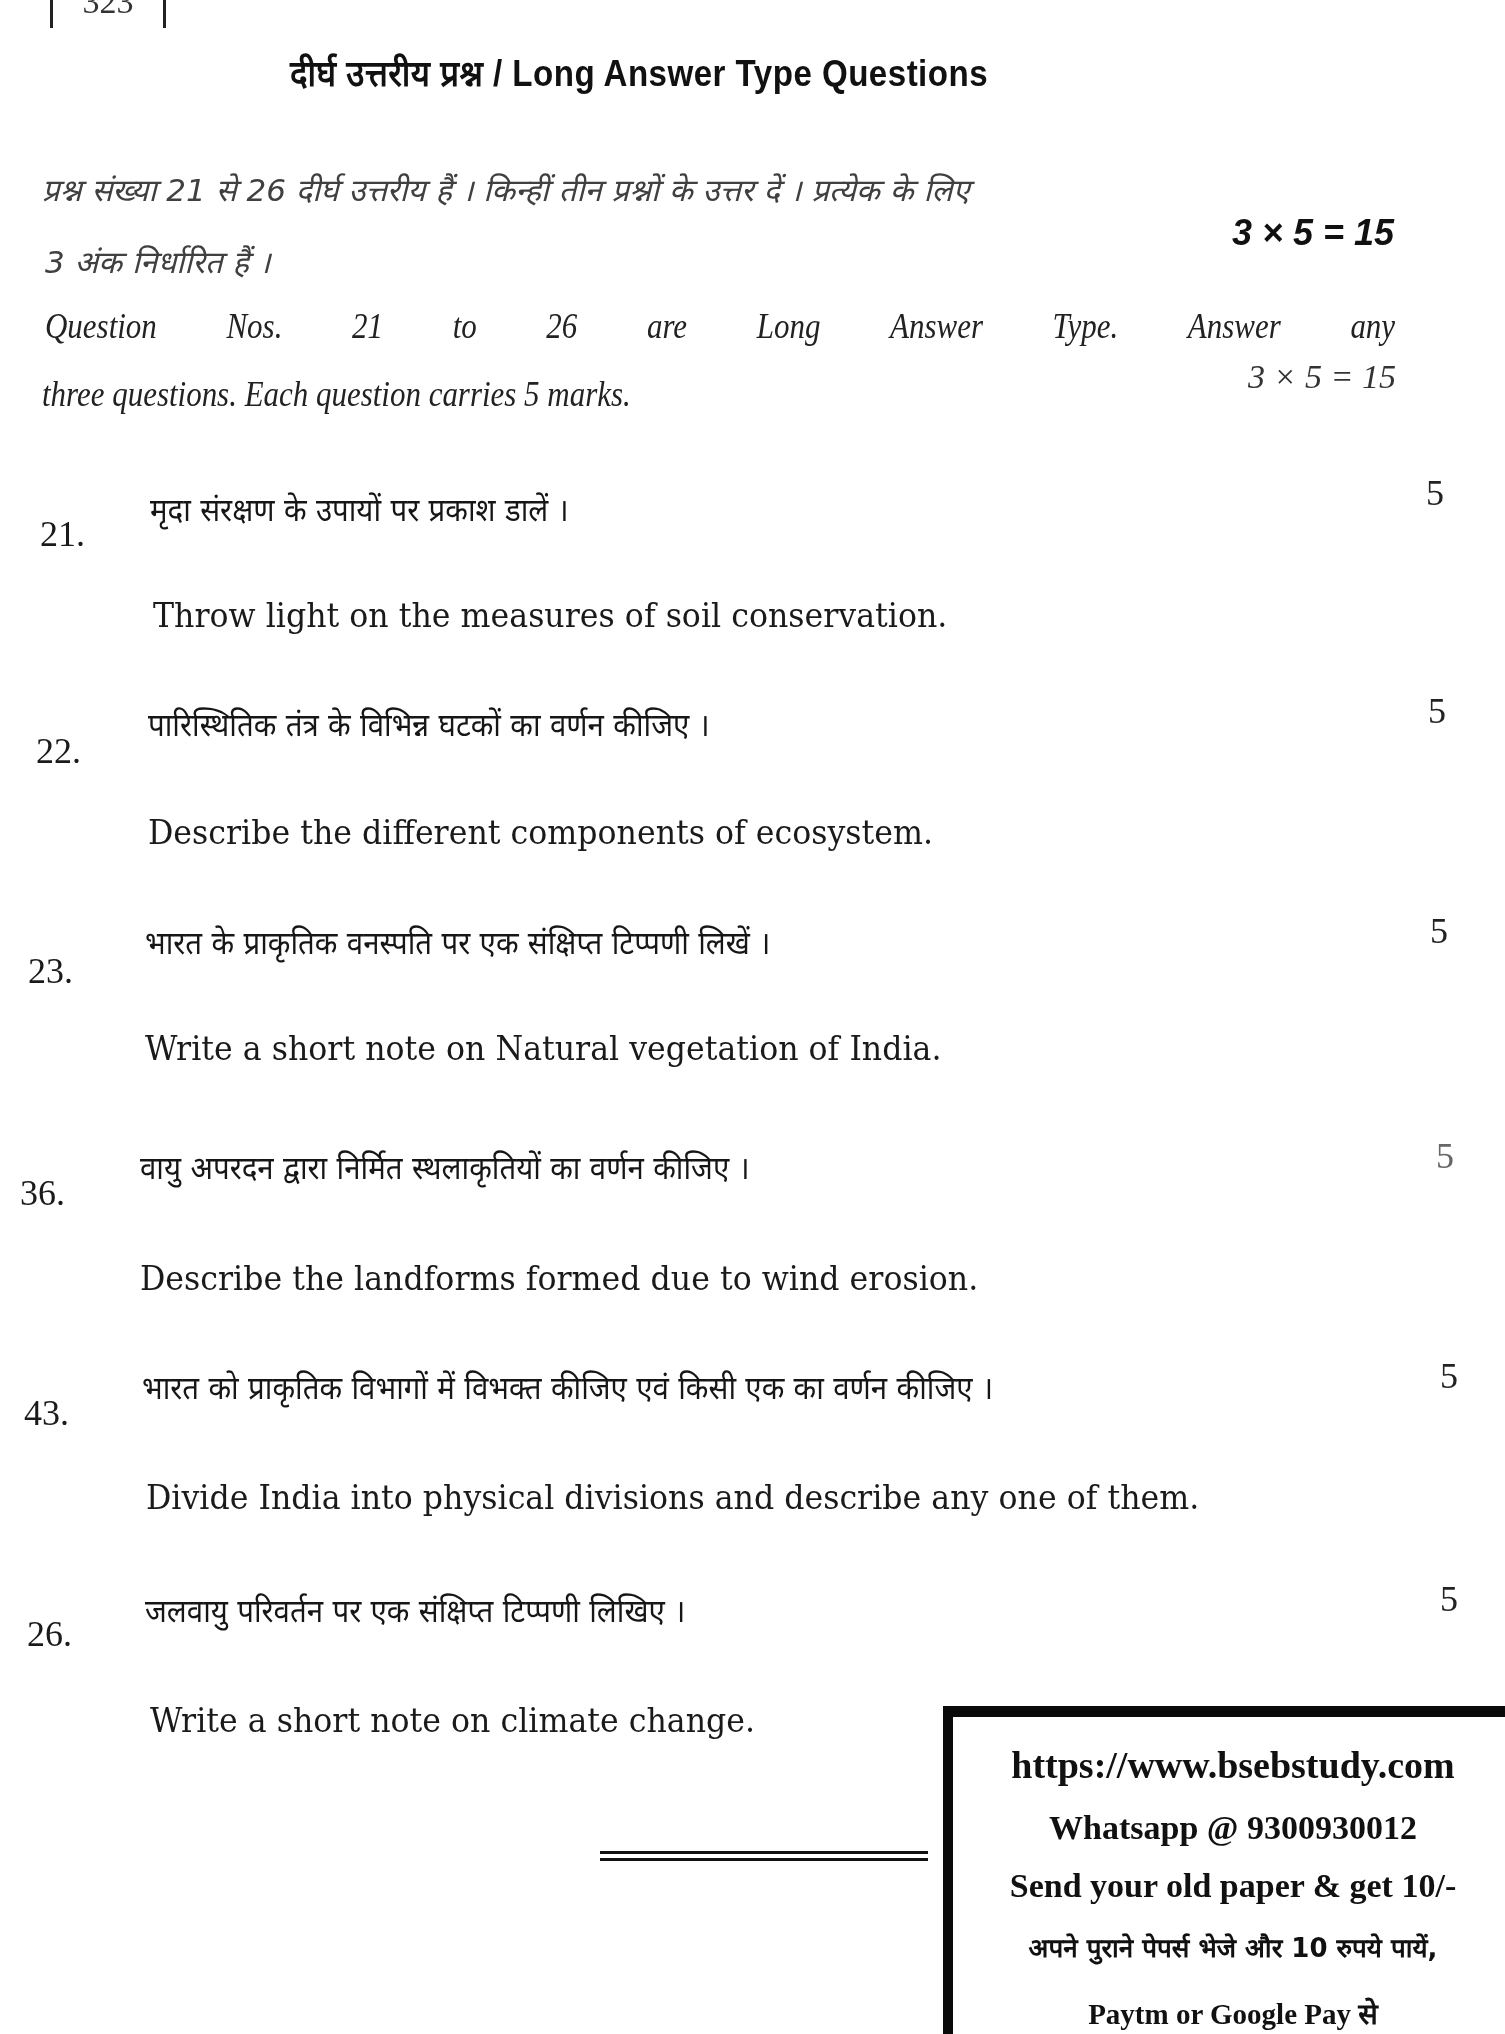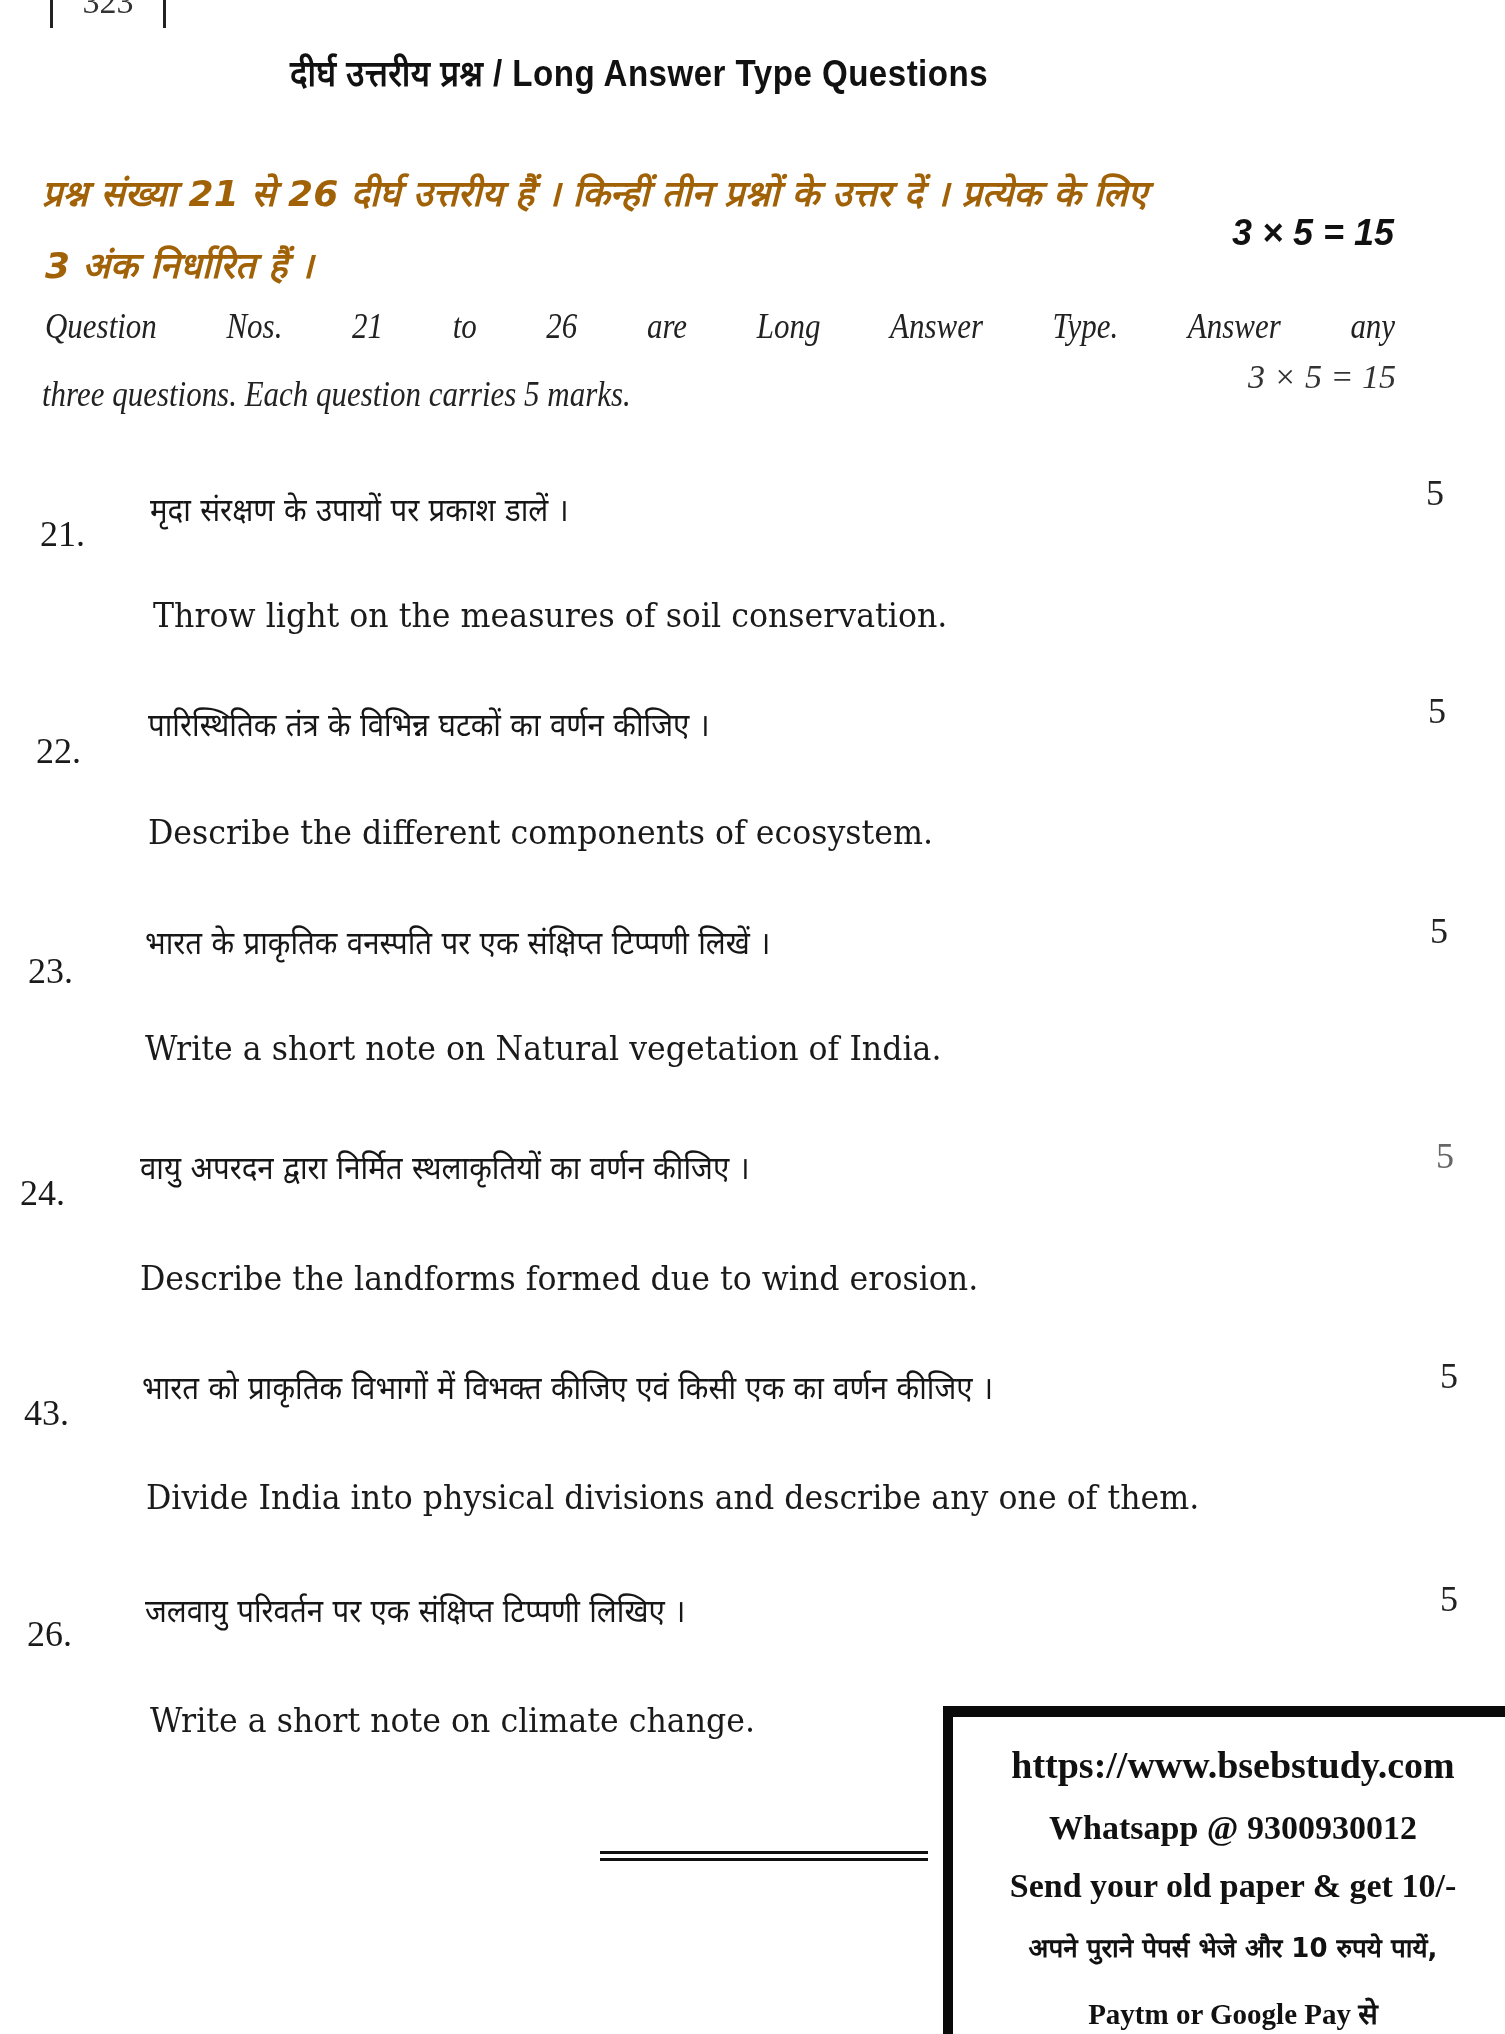--- a/index.html
+++ b/index.html
@@ -14,22 +14,22 @@
     border-left: 3px solid #222; border-right: 3px solid #222;
     font-family: "Liberation Serif", serif; font-size: 34px; line-height: 40px;
     text-align: center; color: #333;
   }
   .section-title {
     left: 290px; top: 48px; font-family: "Liberation Sans", sans-serif;
     font-weight: bold; font-size: 36px; letter-spacing: 0.5px; color: #111;
     transform: scaleX(0.92); transform-origin: left center;
   }
   .instr-hi {
-    font-family: "DejaVu Sans", sans-serif; font-weight: bold; font-style: italic;
-    font-size: 36px; color: #a16207;
+    font-family: "DejaVu Sans", sans-serif; font-weight: normal; font-style: italic;
+    font-size: 31px; color: #404040;
   }
   .marks-bold {
     font-family: "Liberation Sans", sans-serif; font-weight: bold; font-style: italic;
     font-size: 36px; color: #111;
   }
   .instr-en {
     font-family: "Liberation Serif", serif; font-style: italic; font-size: 36px;
     color: #222; transform: scaleX(0.86); transform-origin: left center;
   }
   .instr-en-justify {
@@ -116,21 +116,21 @@
 </div>
 
 <div>
   <div class="abs q-num" style="left:28px; top:930px;text-align:right;">23.</div>
   <div class="abs q-hi" style="left:145px; top:920px;">भारत के प्राकृतिक वनस्पति पर एक संक्षिप्त टिप्पणी लिखें ।</div>
   <div class="abs q-mark" style="left:1430px; top:910px;">5</div>
   <div class="abs q-en" style="left:145px; top:1028px;">Write a short note on Natural vegetation of India.</div>
 </div>
 
 <div>
-  <div class="abs q-num" style="left:20px; top:1152px;">24.</div>
+  <div class="abs q-num" style="left:20px; top:1152px;">36.</div>
   <div class="abs q-hi" style="left:140px; top:1145px;">वायु अपरदन द्वारा निर्मित स्थलाकृतियों का वर्णन कीजिए ।</div>
   <div class="abs q-mark" style="left:1436px; top:1135px; color:#666;">5</div>
   <div class="abs q-en" style="left:140px; top:1258px;">Describe the landforms formed due to wind erosion.</div>
 </div>
 
 <div>
   <div class="abs q-num" style="left:24px; top:1372px;">43.</div>
   <div class="abs q-hi" style="left:142px; top:1365px;">भारत को प्राकृतिक विभागों में विभक्त कीजिए एवं किसी एक का वर्णन कीजिए ।</div>
   <div class="abs q-mark" style="left:1440px; top:1355px;">5</div>
   <div class="abs q-en" style="left:146px; top:1477px;">Divide India into physical divisions and describe any one of them.</div>

